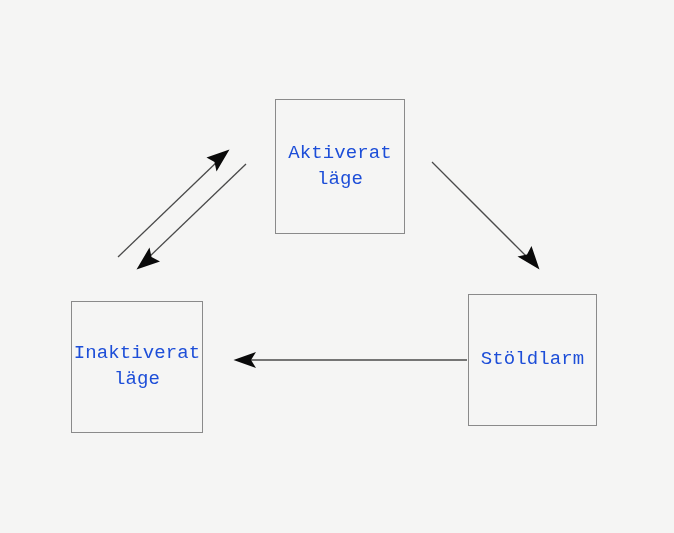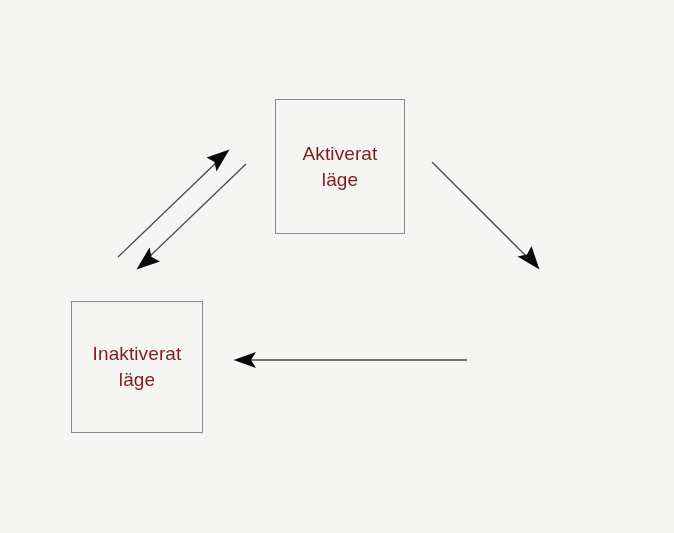--- a/index.html
+++ b/index.html
@@ -23,25 +23,25 @@
     position: absolute;
     box-sizing: border-box;
     border: 1px solid #8a8a8a;
     background: #f5f5f4;
     display: flex;
     align-items: center;
     justify-content: center;
     text-align: center;
   }
   .state-label {
-    font-family: Liberation Sans, sans-serif;
+    font-family: Liberation Mono, monospace;
     font-size: 19px;
     font-weight: 300;
     line-height: 1.35;
-    color: #7f1d1d;
+    color: #1d4ed8;
     letter-spacing: 0.1px;
     white-space: pre-line;
     user-select: none;
   }
   #box-aktiverat {
     left: 275px;
     top: 99px;
     width: 130px;
     height: 135px;
   }
@@ -107,14 +107,17 @@
   <div class="state-box" id="box-aktiverat">
     <span class="state-label">Aktiverat
 läge</span>
   </div>
 
   <div class="state-box" id="box-inaktiverat">
     <span class="state-label">Inaktiverat
 läge</span>
   </div>
 
+  <div class="state-box" id="box-stoldlarm">
+    <span class="state-label">Stöldlarm</span>
+  </div>
 
 </div>
 
 </body></html>

